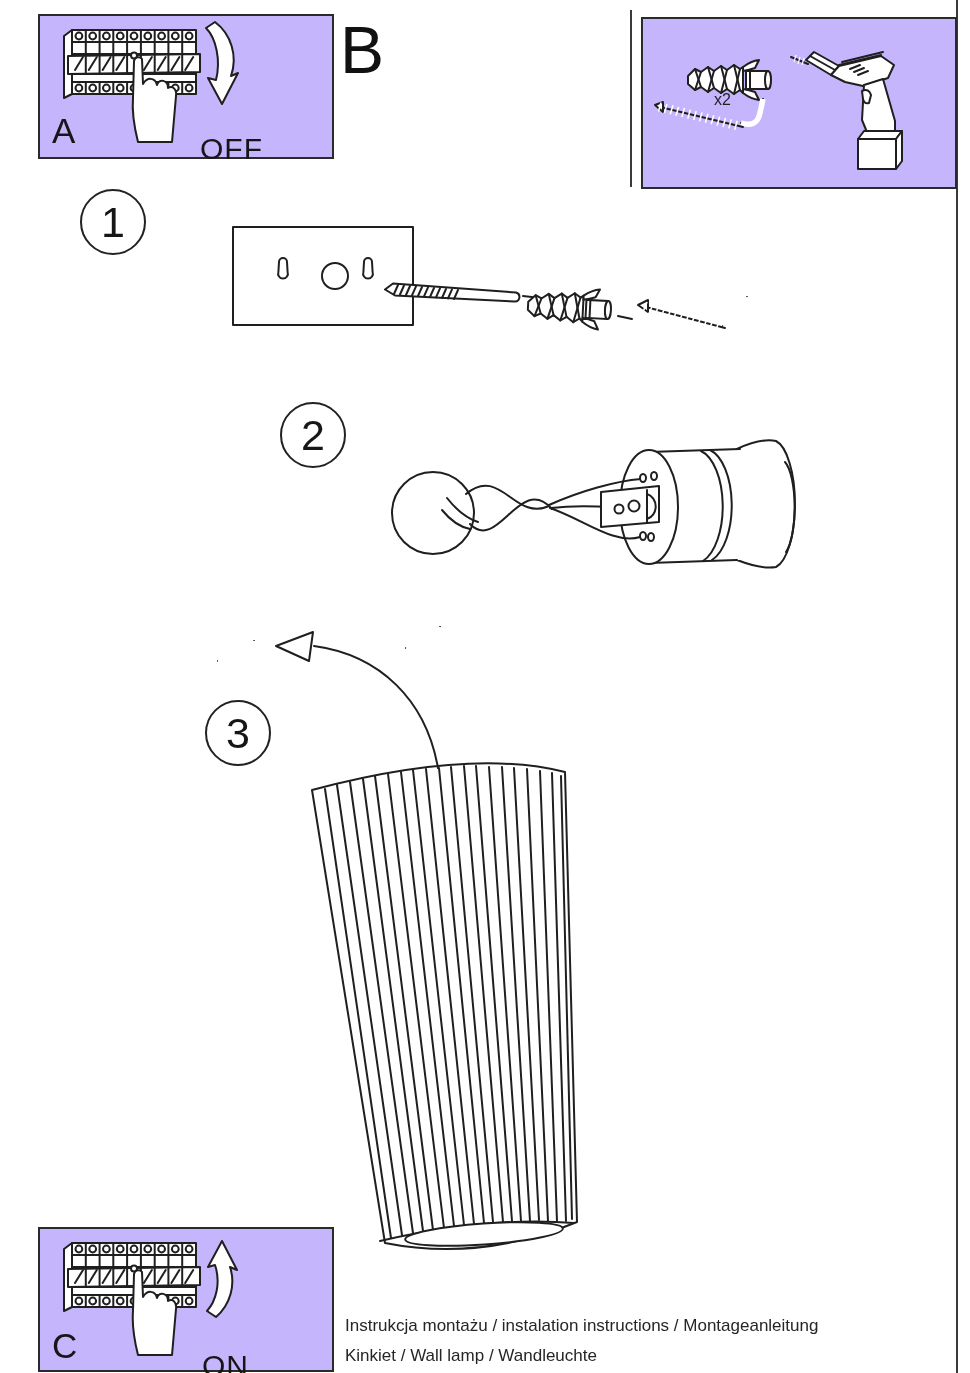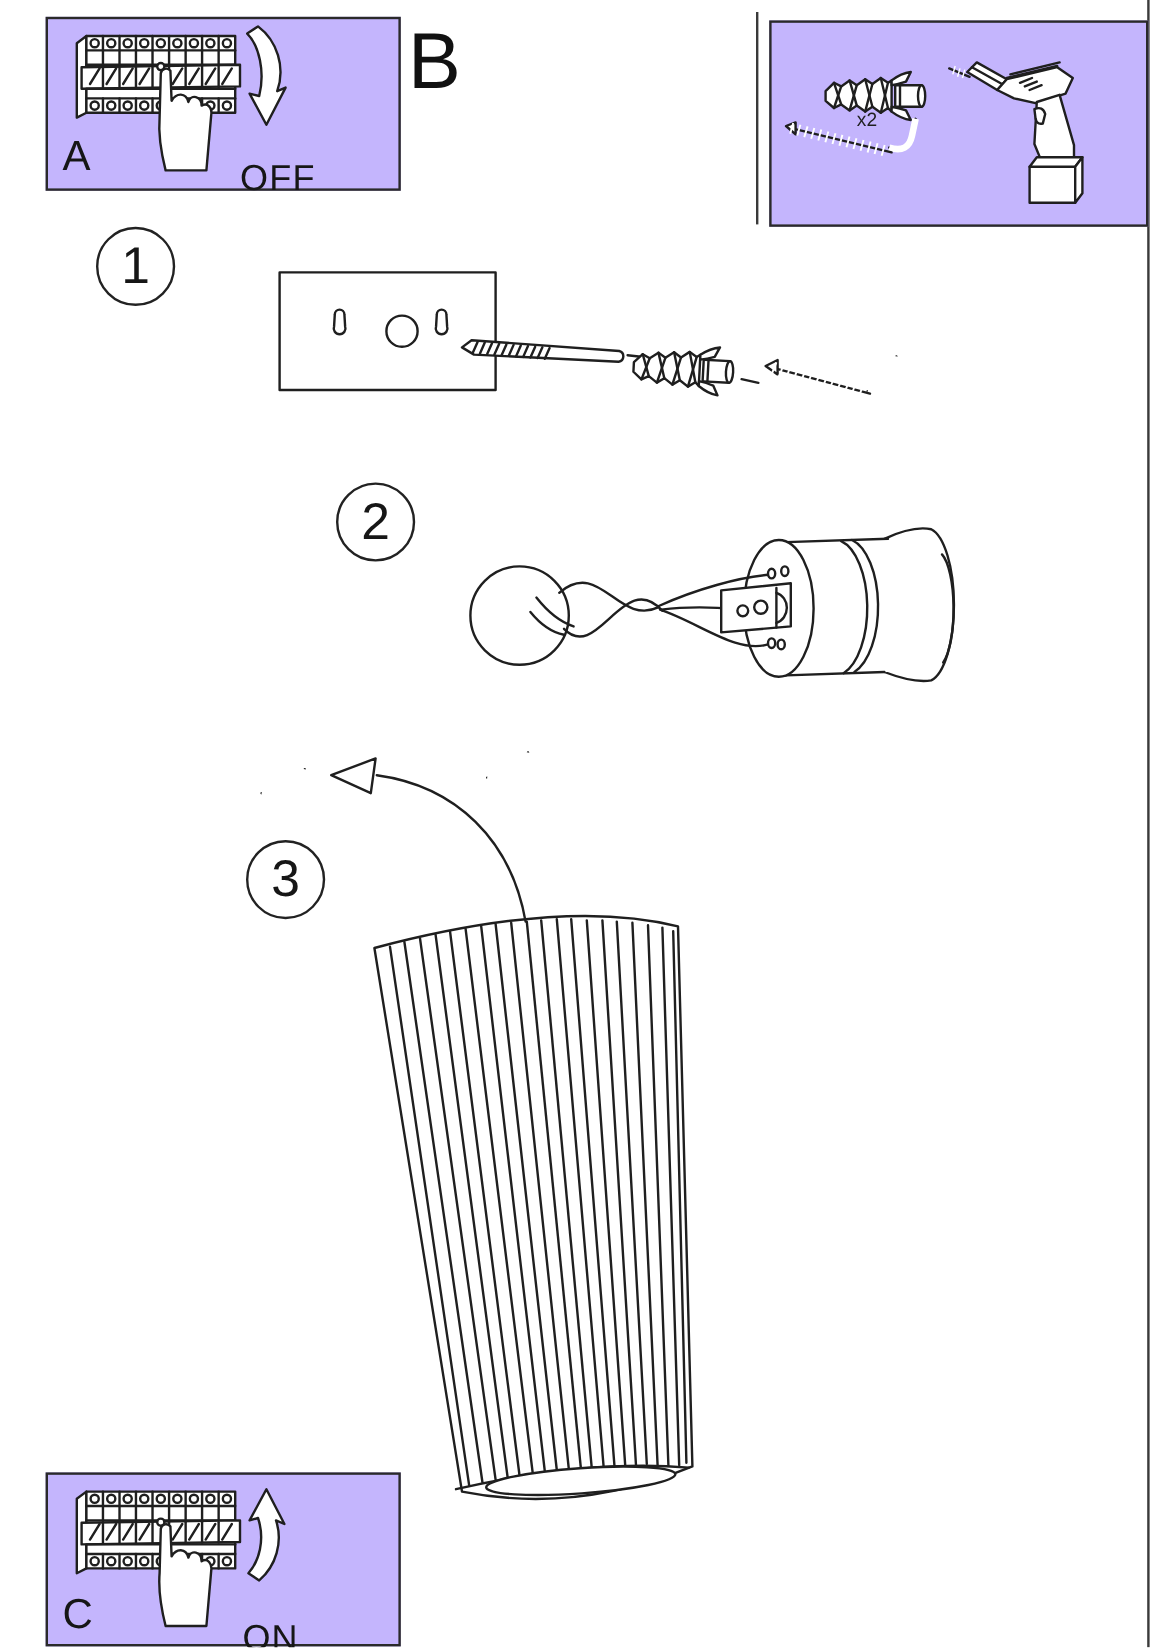--- a/index.html
+++ b/index.html
@@ -328,14 +328,18 @@
 
   <div class="box box-c">
     <svg width="288" height="137" viewBox="0 0 288 137">
       <use href="#panel-hand" transform="translate(22,12)"></use>
       <path class="lnf" stroke-width="2.2" d="M176,88 C190,76 196,56 190,38 L197,41 L182,12 L168,38 L175,36 C181,54 176,72 167,82 Z"></path>
     </svg>
     <span class="corner-letter" style="left:12px;bottom:4px;">C</span>
     <span class="state-label" style="left:162px;top:92px;">ON</span>
   </div>
 
+  <div class="footer">
+    <div>Instrukcja montażu / instalation instructions / Montageanleitung</div>
+    <div>Kinkiet / Wall lamp / Wandleuchte</div>
+  </div>
 
 </div>
 
 </body></html>

